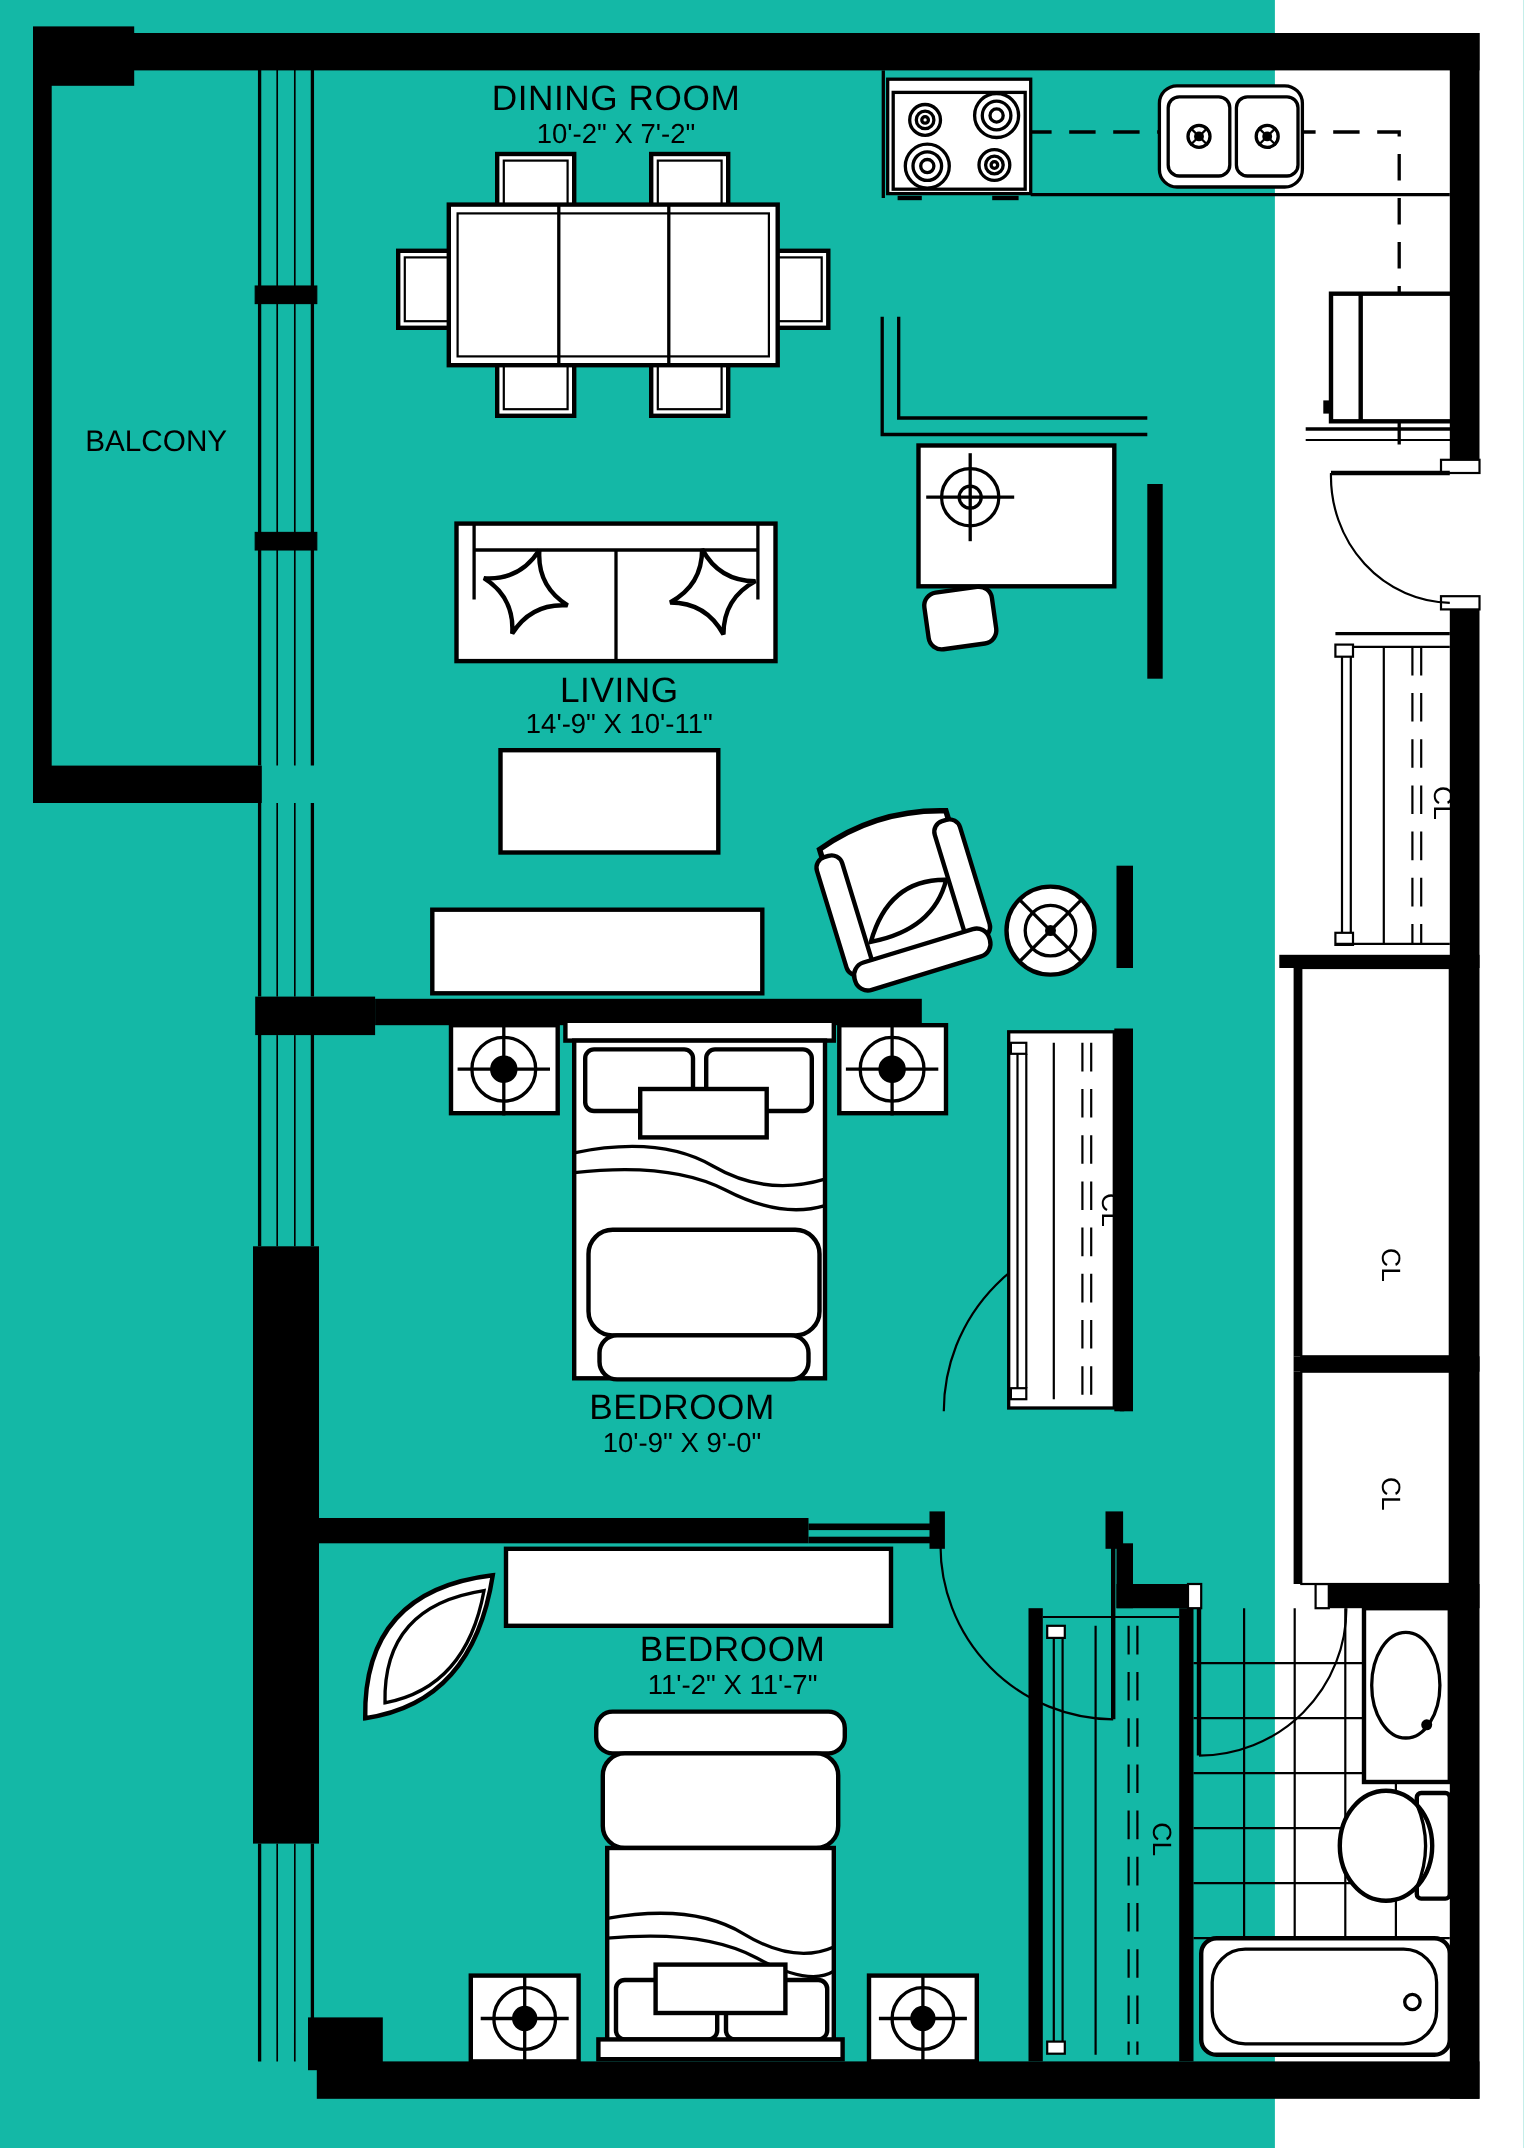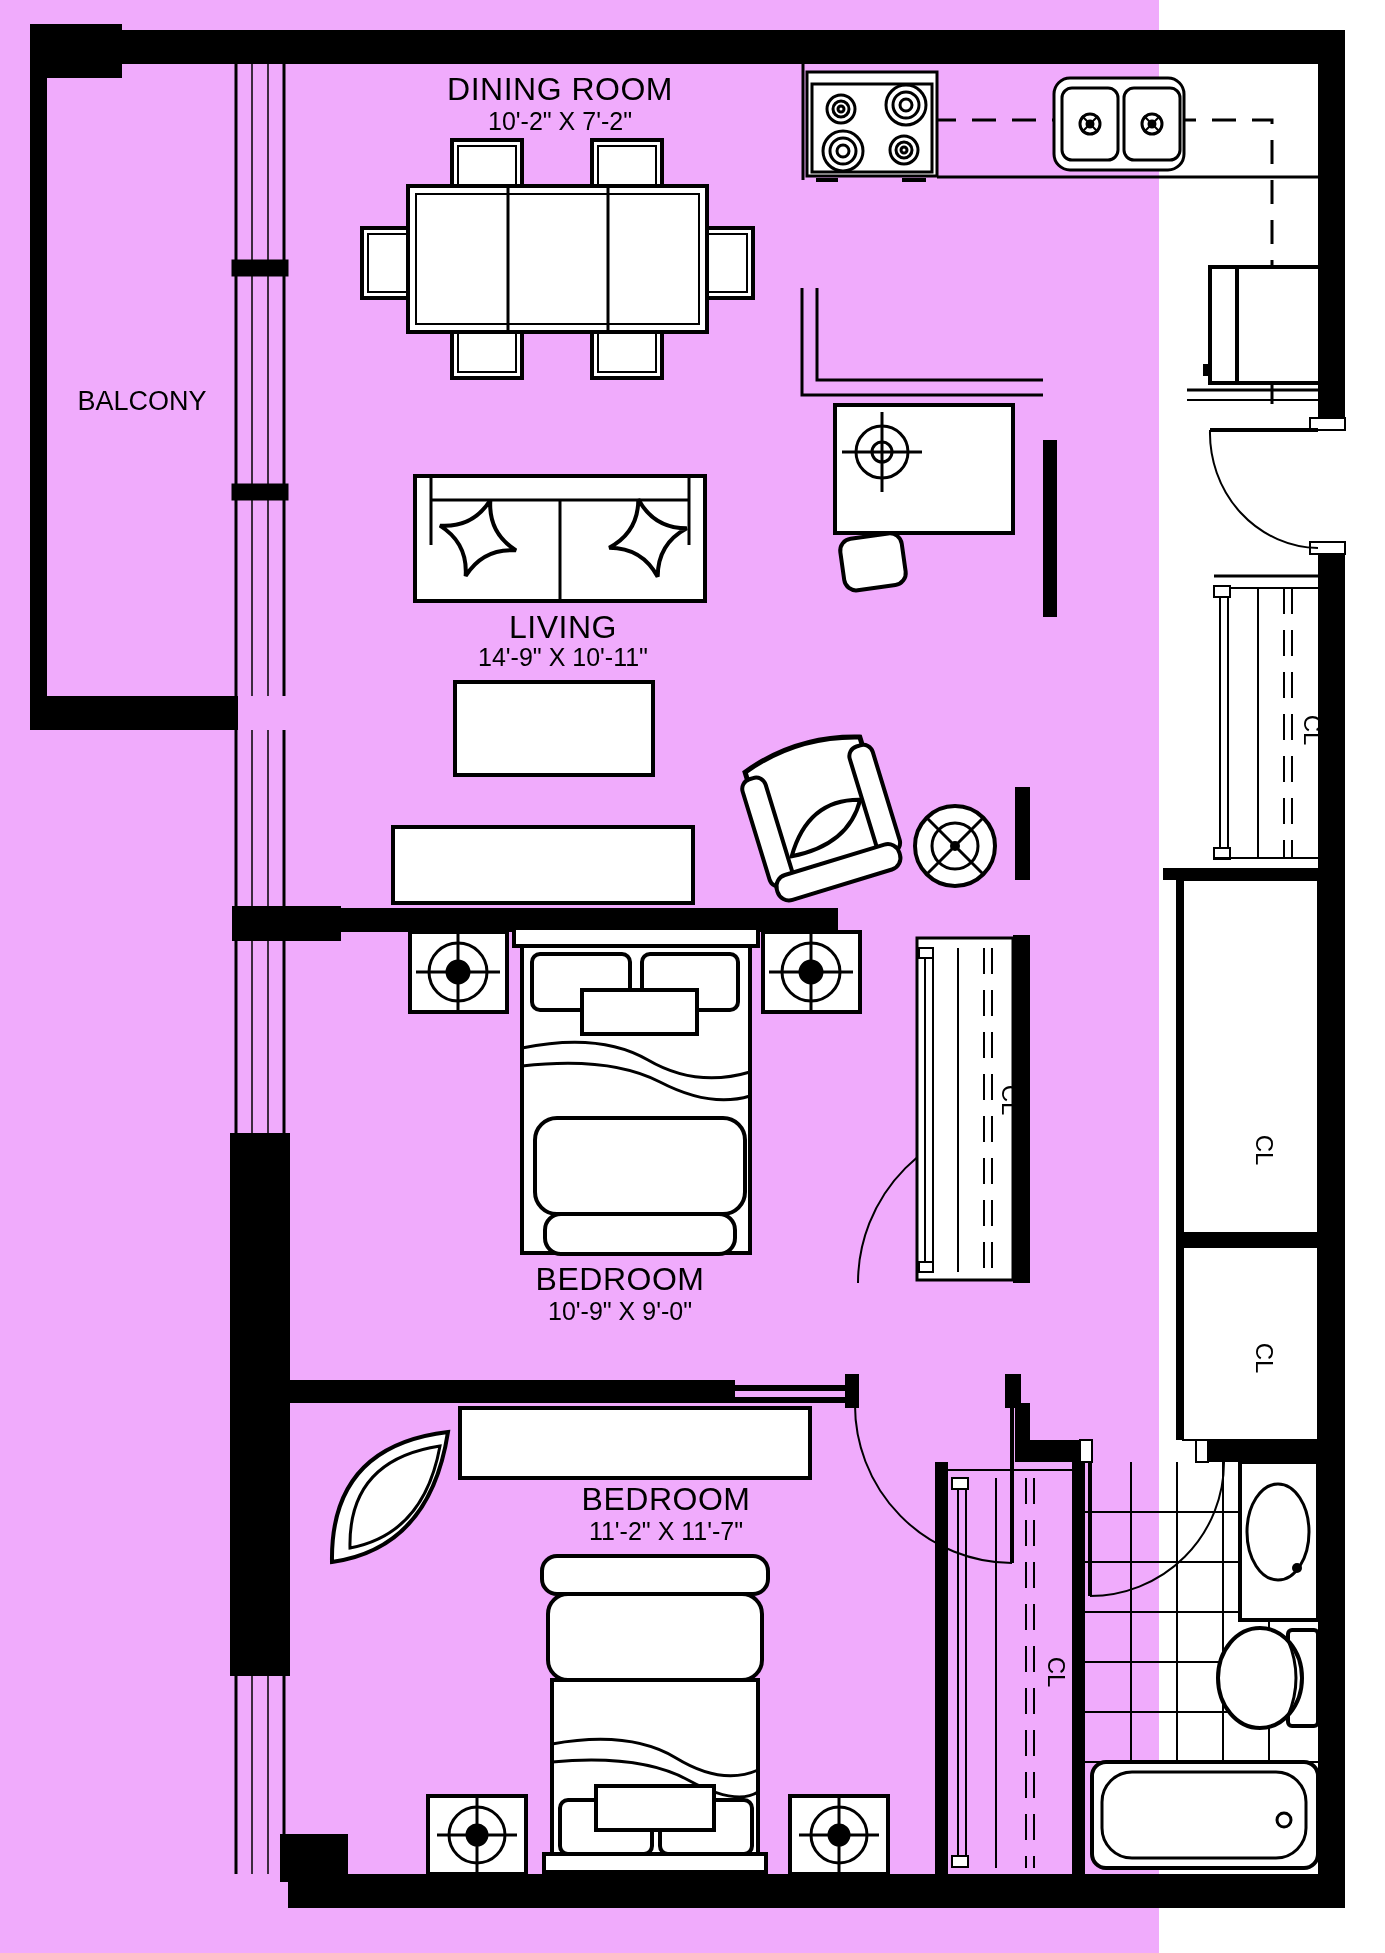--- a/index.html
+++ b/index.html
@@ -1,16 +1,16 @@
 <!DOCTYPE html>
 <html><head>
 <meta charset="utf-8">
 <style>
   html,body{margin:0;padding:0;background:#ffffff;}
-  .plan-wrap{width:1159px;height:1953px;position:relative;background:#f0abfc;
+  .plan-wrap{width:1159px;height:1953px;position:relative;background:#14b8a6;
              font-family:"Liberation Sans", sans-serif;}
   svg{display:block;}
   text{font-family:"Liberation Sans", sans-serif; fill:#000;}
   .room-label{font-size:32px;letter-spacing:.5px;}
   .dim-label{font-size:25px;}
   .cl-label{font-size:24px;}
   .balcony-label{font-size:27px;}
 </style>
 </head>
 <body>

